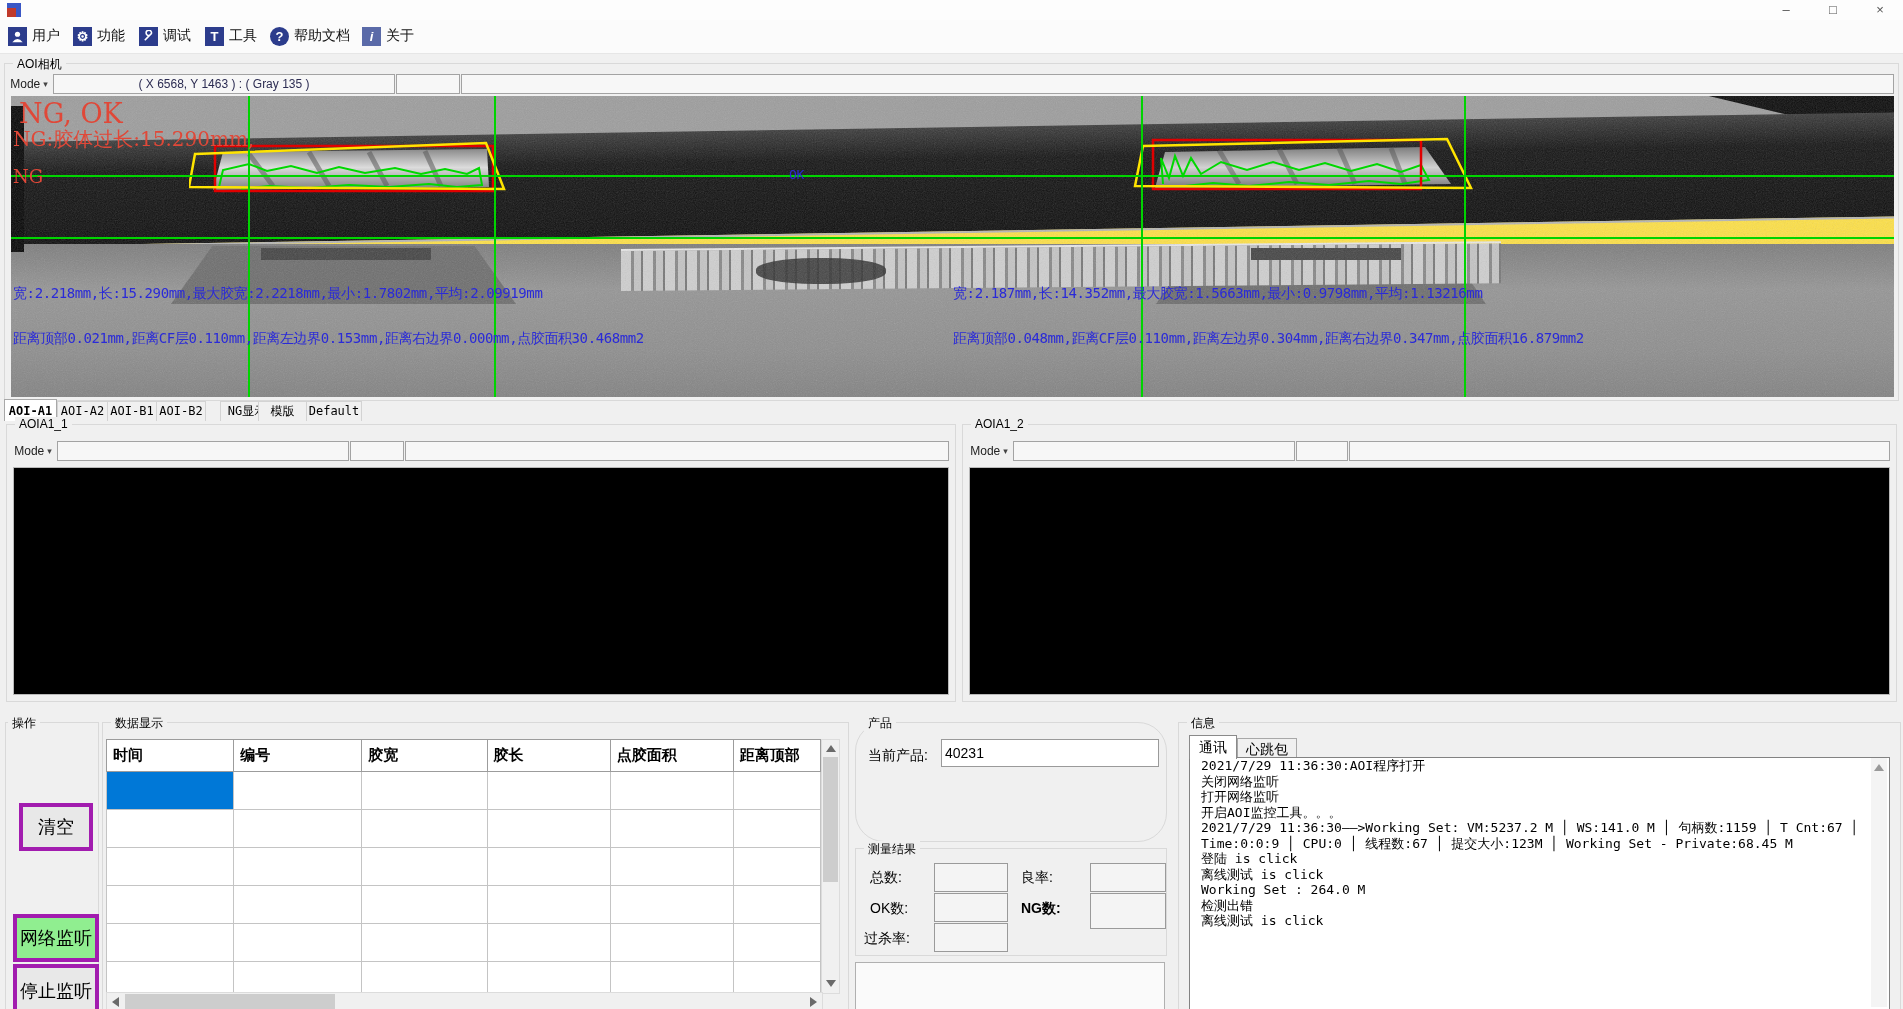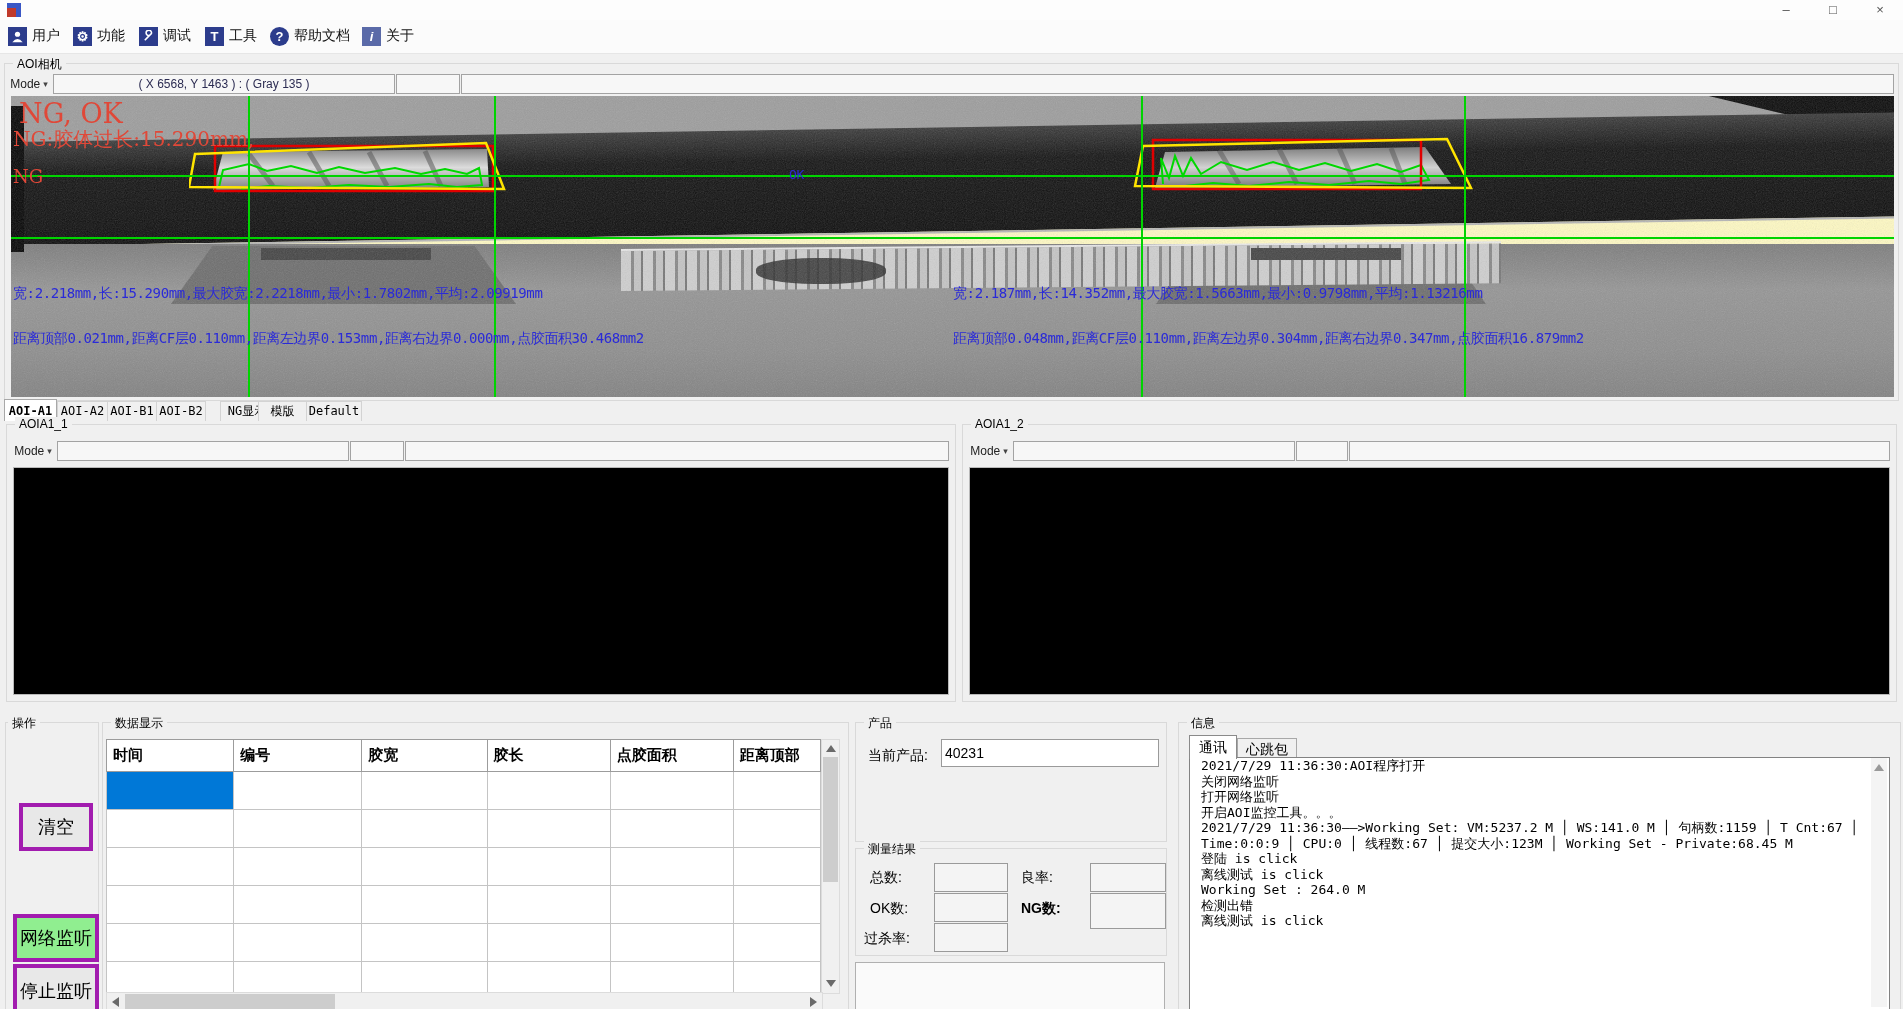--- a/index.html
+++ b/index.html
@@ -22,21 +22,21 @@
   
   .grp{position:absolute;border:1px solid #d9d9d9;}
   .grp-lbl{position:absolute;top:-8px;left:8px;background:#f0f0f0;padding:0 4px;font-size:12px;color:#000;white-space:nowrap;}
   
   .modebtn{position:absolute;height:20px;width:40px;font-size:12px;color:#222;display:flex;
            align-items:center;justify-content:center;background:#f0f0f0;cursor:default;}
   .modebtn::after{content:"▾";font-size:9px;margin-left:3px;color:#444;}
   .fld{position:absolute;height:18px;border:1px solid #a3a3a3;background:#f7f7f7;font-size:12px;
        color:#2c2c52;text-align:center;line-height:18px;overflow:hidden;white-space:nowrap;}
   
-  #cam-image{position:absolute;left:6px;top:32px;width:1883px;height:301px;background:#fef9c3;overflow:hidden;}
+  #cam-image{position:absolute;left:6px;top:32px;width:1883px;height:301px;background:#fde047;overflow:hidden;}
   .band-top{position:absolute;left:0;top:0;width:1883px;height:52px;background:#9d9d9d;}
   .corner-tr{position:absolute;left:1686px;top:0;width:197px;height:44px;background:#0b0b0b;
              clip-path:polygon(6% 0,100% 0,100% 100%);}
   .band-dark{position:absolute;left:0;top:46px;width:1883px;height:104px;
              background:linear-gradient(180deg,#3c3c3c,#151515 30%,#0e0e0e);
              border-bottom:2px solid #b5b5b5;transform:skewY(-0.9deg);transform-origin:0 0;}
   .band-bottom{position:absolute;left:0;top:148px;width:1883px;height:153px;
              background:linear-gradient(180deg,#7d7d7d,#959595 30%,#8e8e8e 70%,#828282);}
   .module-base{position:absolute;top:150px;height:58px;background:#6e6e6e;
              clip-path:polygon(12% 0,88% 0,100% 100%,0 100%);}
@@ -332,21 +332,21 @@
       <div class="sarrow" style="left:4px;top:240px;border-left:5px solid transparent;border-right:5px solid transparent;border-top:7px solid #6a6a6a;"></div>
     </div>
 
     <div class="sbar" style="left:3px;top:269px;width:715px;height:17px;">
       <div class="sarrow" style="left:5px;top:4px;border-top:5px solid transparent;border-bottom:5px solid transparent;border-right:7px solid #6a6a6a;"></div>
       <div class="sthumb" style="left:18px;top:1px;width:210px;height:15px;"></div>
       <div class="sarrow" style="left:703px;top:4px;border-top:5px solid transparent;border-bottom:5px solid transparent;border-left:7px solid #6a6a6a;"></div>
     </div>
   </div>
 
-  <div class="grp" style="left:855px;top:722px;width:310px;height:118px;">
+  <div class="grp" style="left:855px;top:722px;width:310px;height:118px;border-radius:29px;">
     <span class="grp-lbl">产品</span>
     <span class="rlbl" style="left:12px;top:24px;">当前产品:</span>
     <div class="rfld" style="left:85px;top:16px;width:213px;height:26px;background:#fff;font-size:14px;line-height:26px;padding-left:3px;">40231</div>
   </div>
 
   <div class="grp" style="left:855px;top:848px;width:310px;height:106px;">
     <span class="grp-lbl">测量结果</span>
     <span class="rlbl" style="left:14px;top:20px;">总数:</span>
     <div class="rfld" style="left:78px;top:14px;width:72px;height:27px;"></div>
     <span class="rlbl" style="left:165px;top:20px;">良率:</span>

